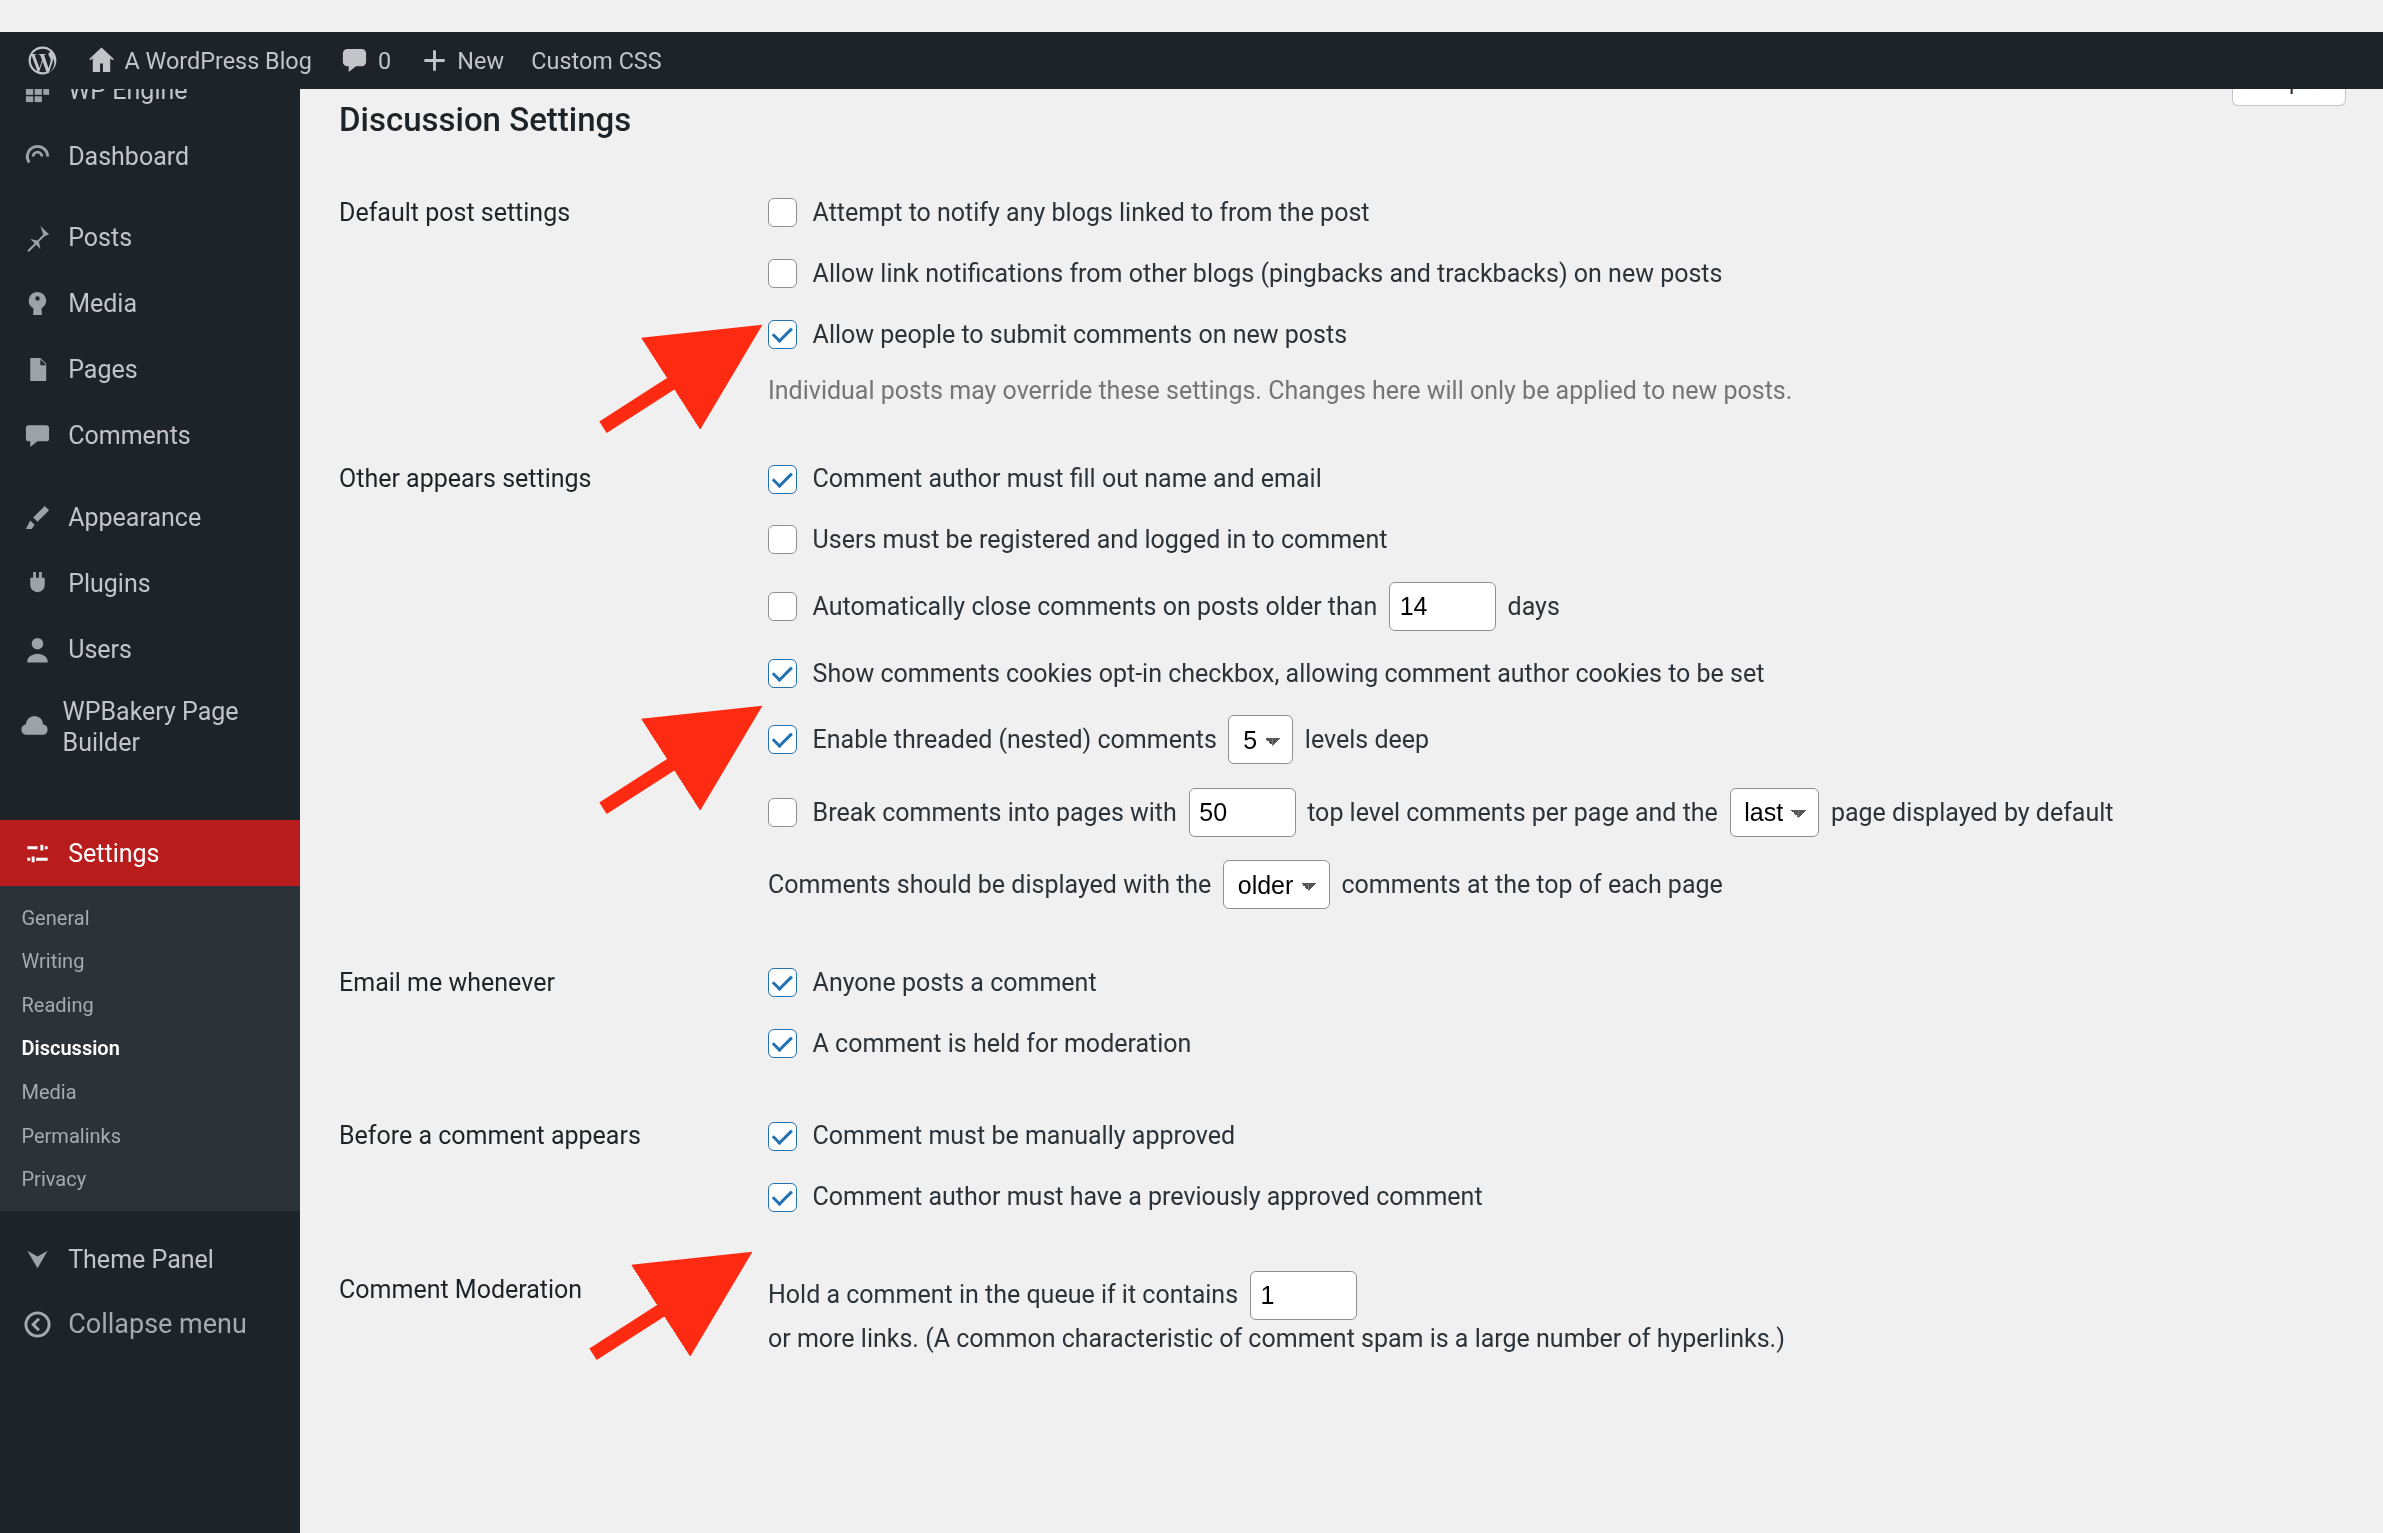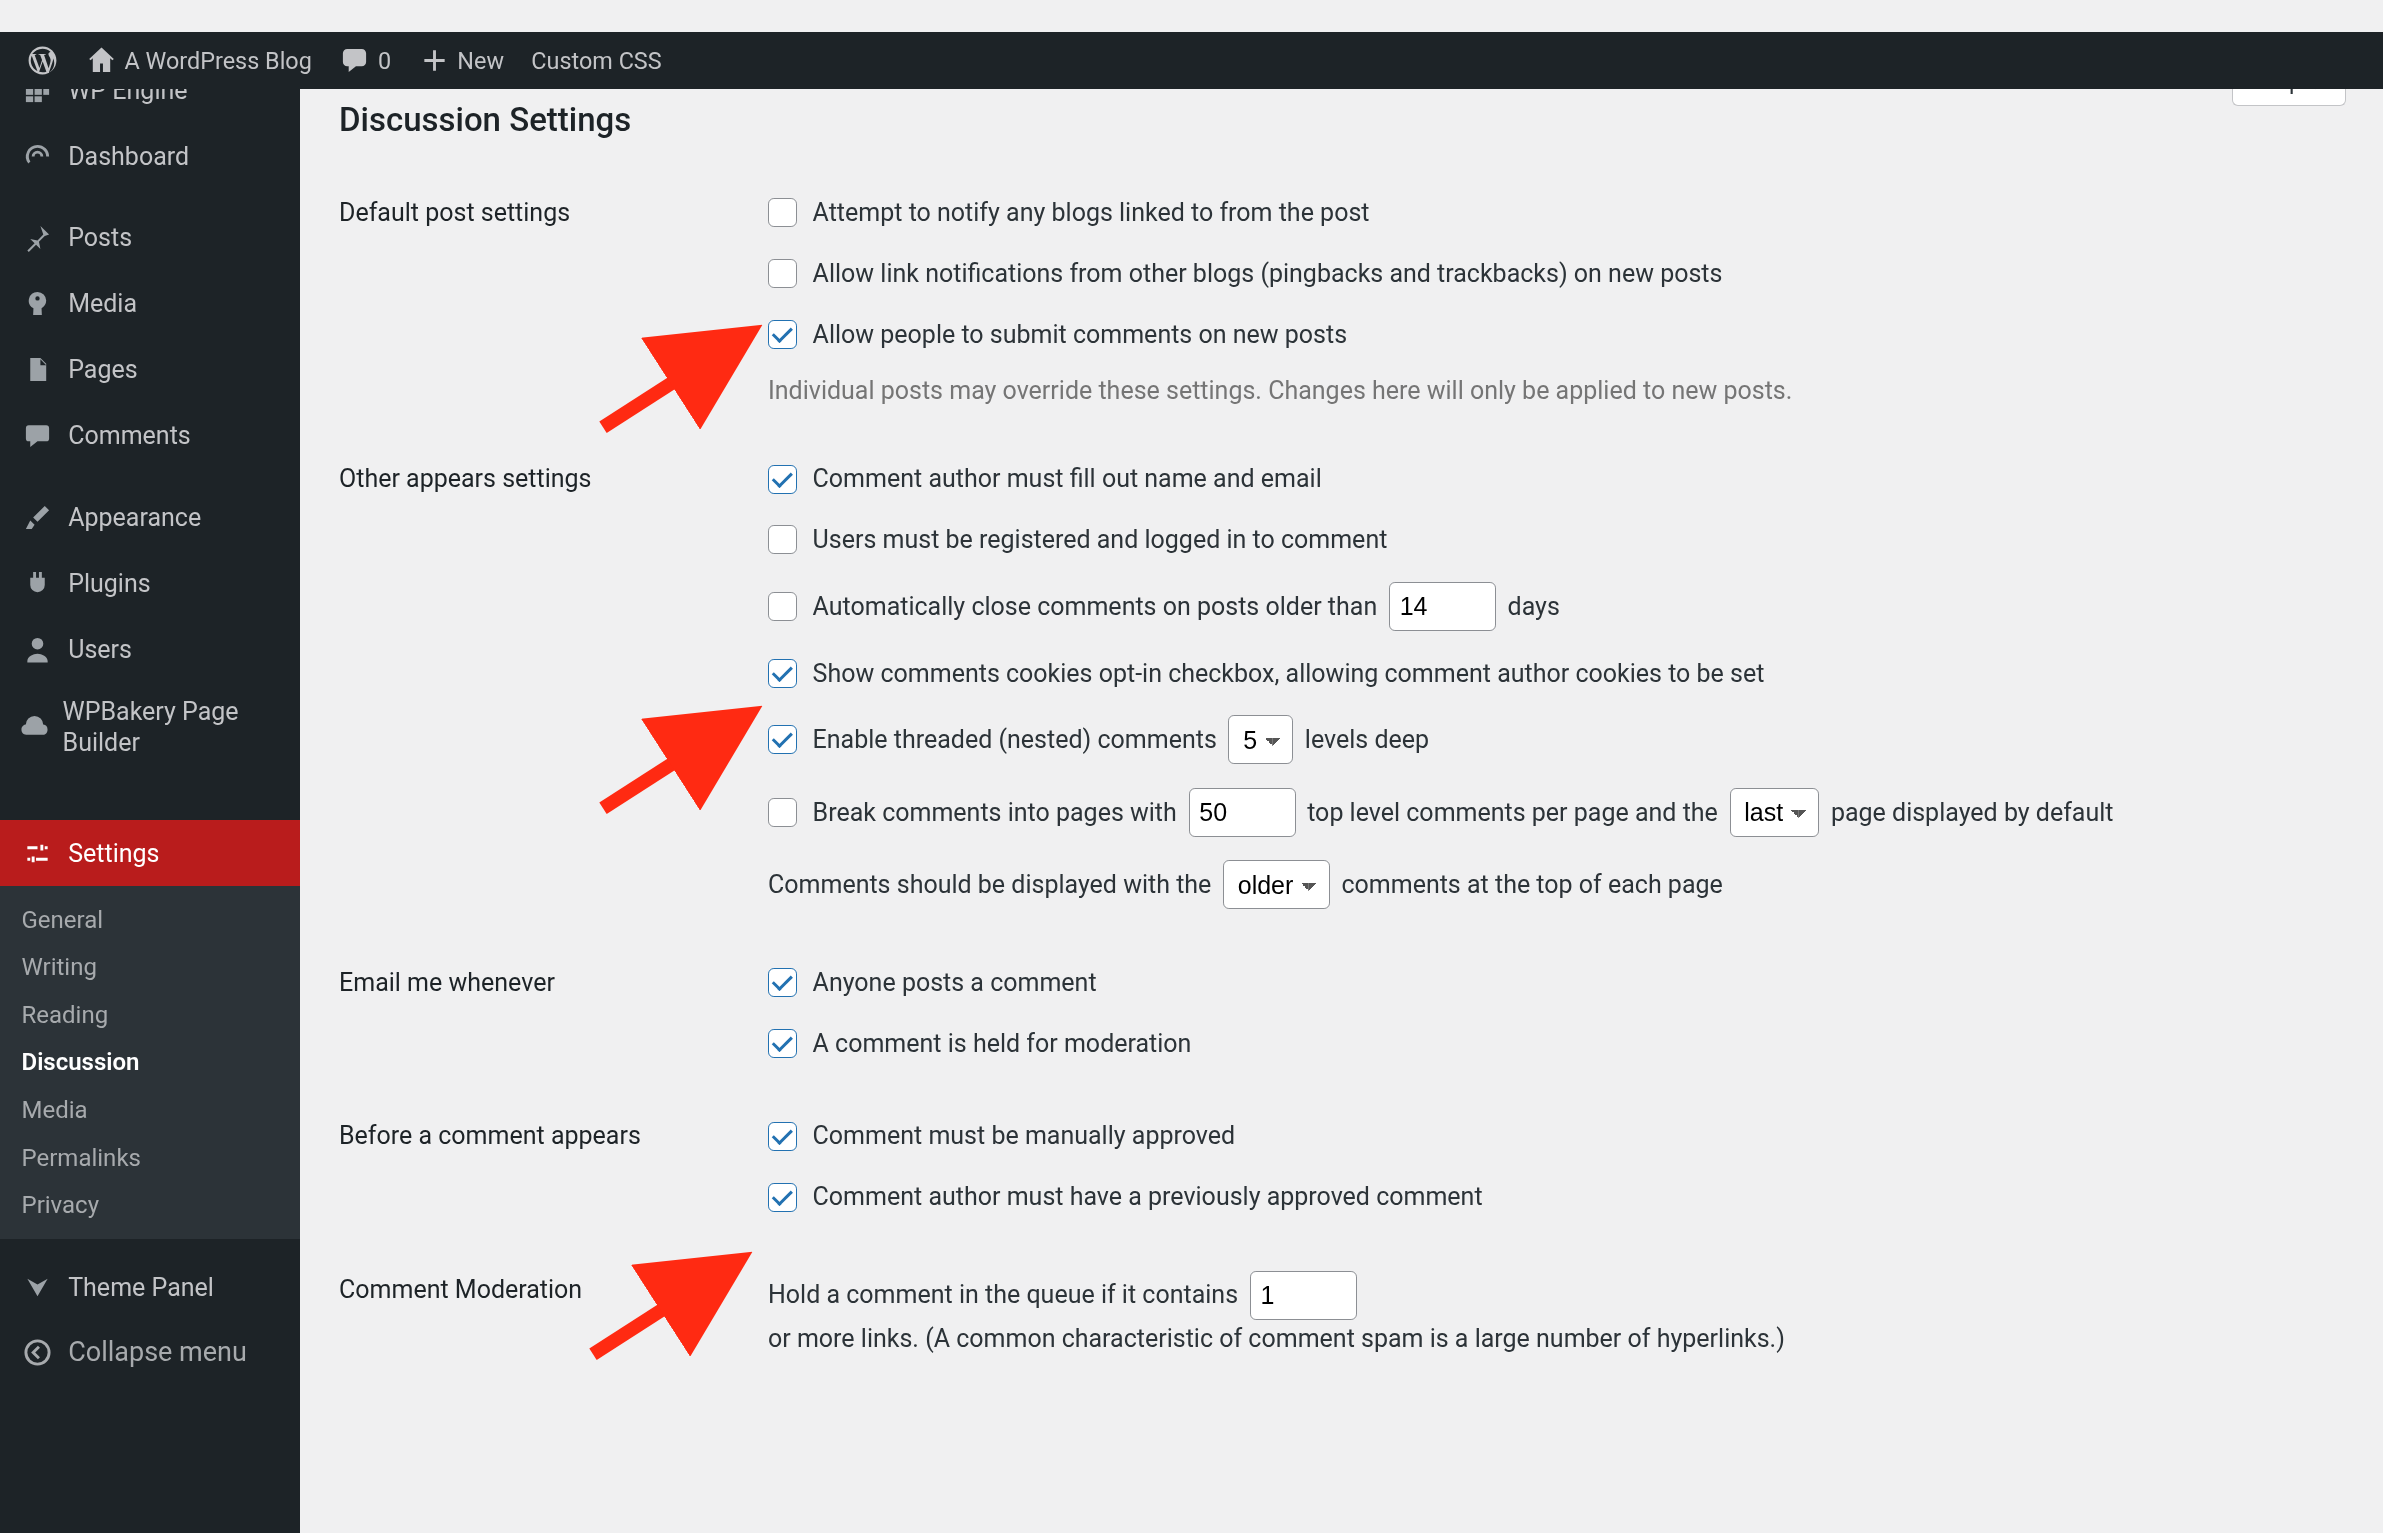--- a/index.html
+++ b/index.html
@@ -15,21 +15,21 @@
   #adminmenu { position:fixed; top:57px; left:0; bottom:0; width:300px; background:#1d2327; color:#c3c4c7; font-size:25px; }
   #adminmenu .menu-item { display:flex; align-items:center; padding:0 19.5px; height:66px; cursor:pointer; color:#c3c4c7; }
   #adminmenu .menu-item .m-icon { width:35px; display:flex; align-items:center; justify-content:center; margin-right:13.7px; color:#9ca2a7; }
   #adminmenu .menu-item.current { background:#b91c1c; color:#fff; position:relative;margin-top:48px; }
   #adminmenu .menu-item.current .m-icon { color:#fff; }
   #adminmenu .menu-item.current::after{
     content:""; position:absolute; right:-13.7px; top:50%; transform:translateY(-50%);
     border:13.7px solid transparent; border-right-color:#f0f0f1;
   }
   #adminmenu .submenu { background:#2c3338; padding:9.8px 0; }
-  #adminmenu .submenu .sub-item { padding:9.8px 21.5px; font-size:24px; color:#a7aaad; cursor:pointer; }
+  #adminmenu .submenu .sub-item { padding:9.8px 21.5px; font-size:20px; color:#a7aaad; cursor:pointer; }
   #adminmenu .submenu .sub-item.current { color:#fff; font-weight:600; }
   #adminmenu .sep { height:15.6px; background:#1d2327; }
   #adminmenu .collapse-row { display:flex; align-items:center; padding:15.6px 19.5px; color:#a7aaad; font-size:27px; cursor:pointer; }
   #adminmenu .collapse-row .m-icon{ width:35px; margin-right:13.7px; display:flex; justify-content:center;}
 
   
   #wpbody { position:absolute; top:57px; left:300px; right:0; bottom:0; background:#f0f0f1; padding:23.4px 39px; }
   #wpbody h1 { font-size:33px; font-weight:500; color:#1d2327; margin:19.5px 0 49px 0; }
   .help-tab { position:absolute; top:0; right:37px; background:#fff; border:1px solid #c3c4c7; border-top:none; border-radius:0 0 5.9px 5.9px; padding:9.8px 21.5px; font-size:23.4px; color:#2c3338; cursor:pointer; }
   .help-tab .tri { font-size:15.6px; margin-left:5.9px; color:#777; }

